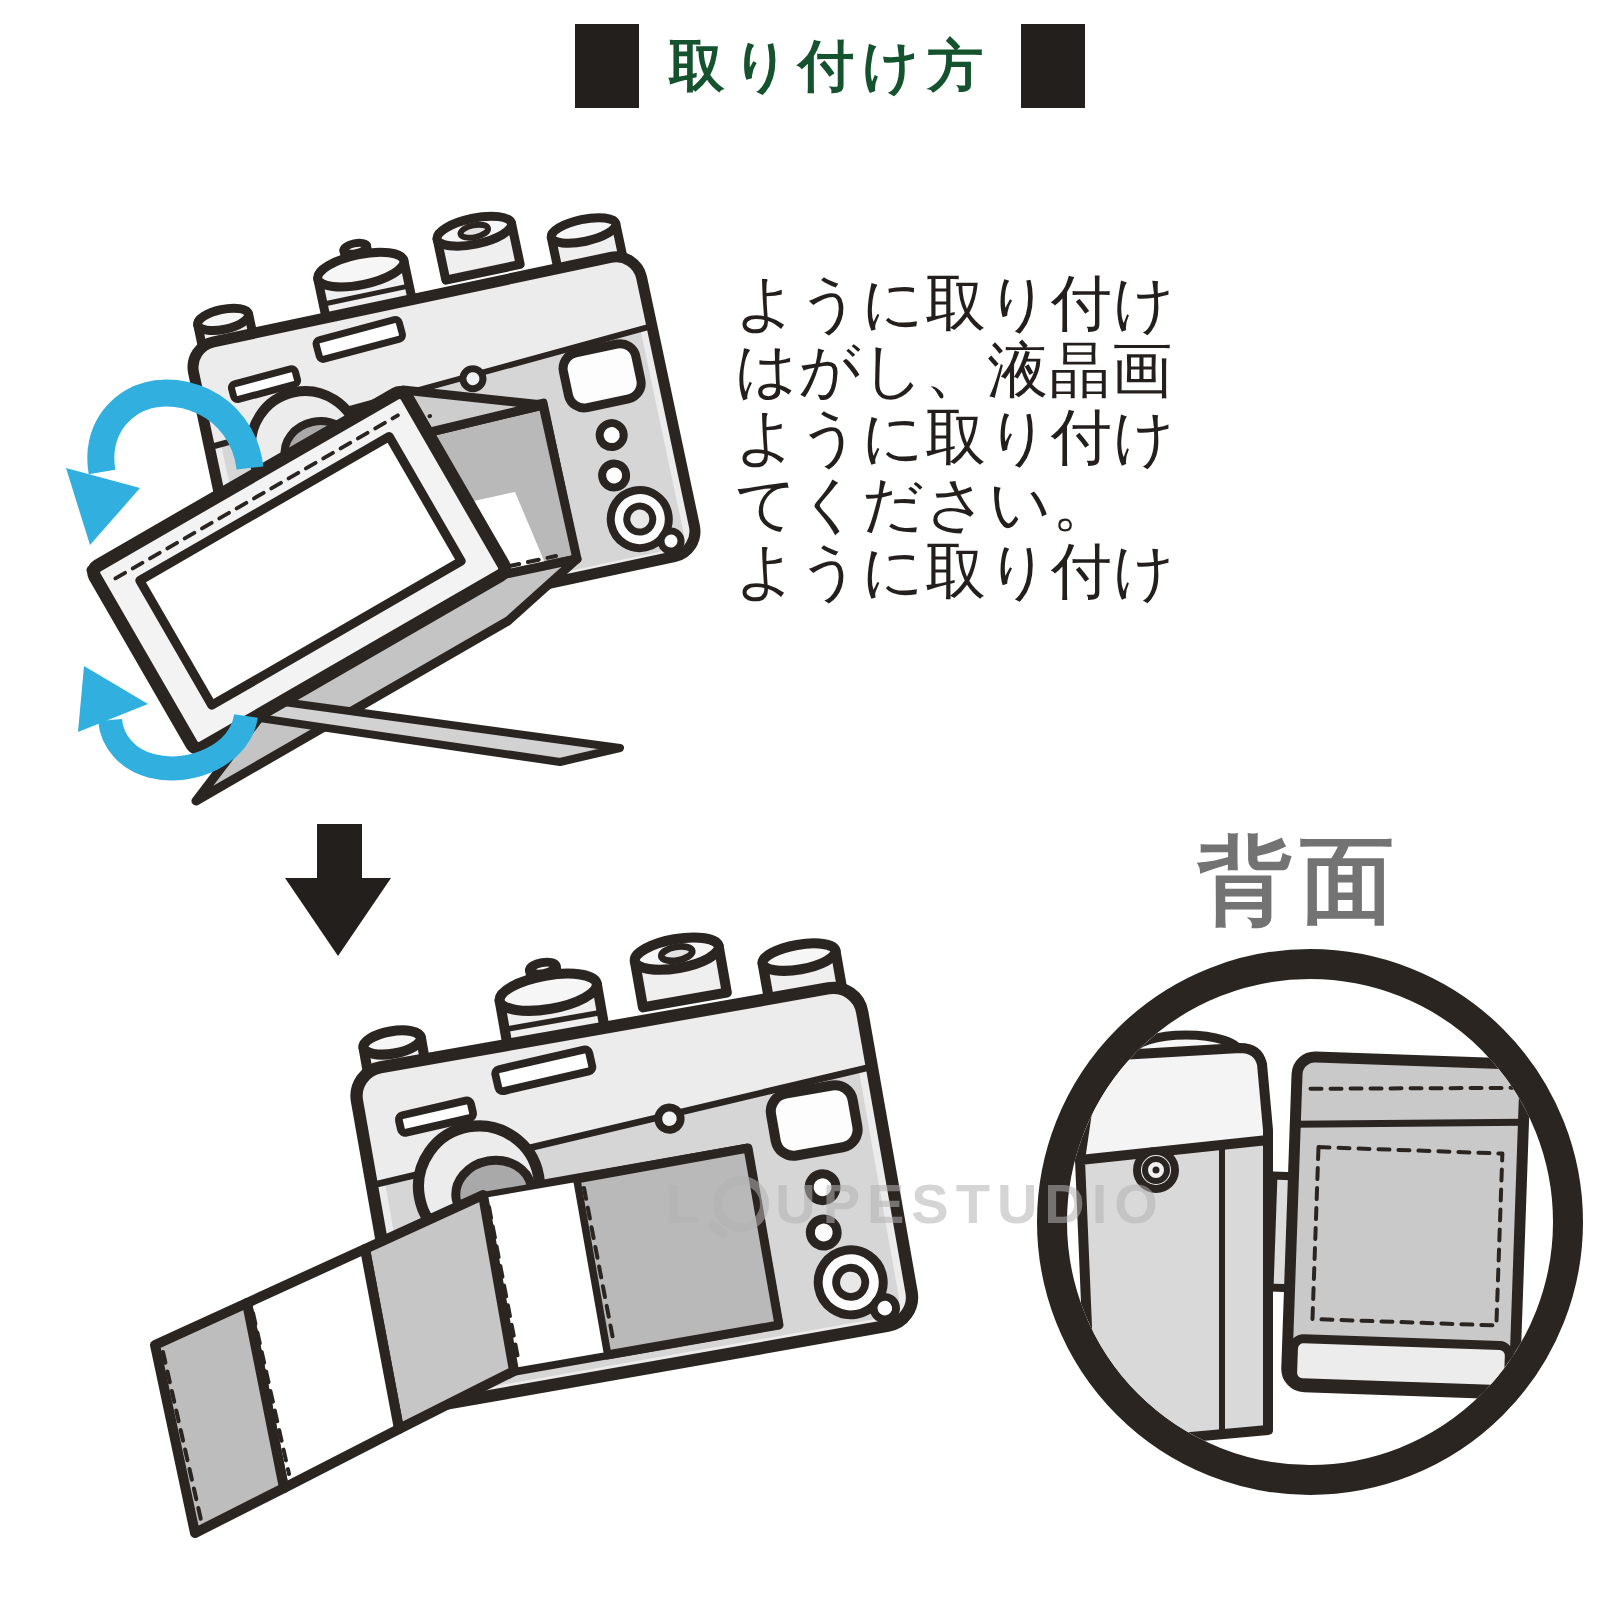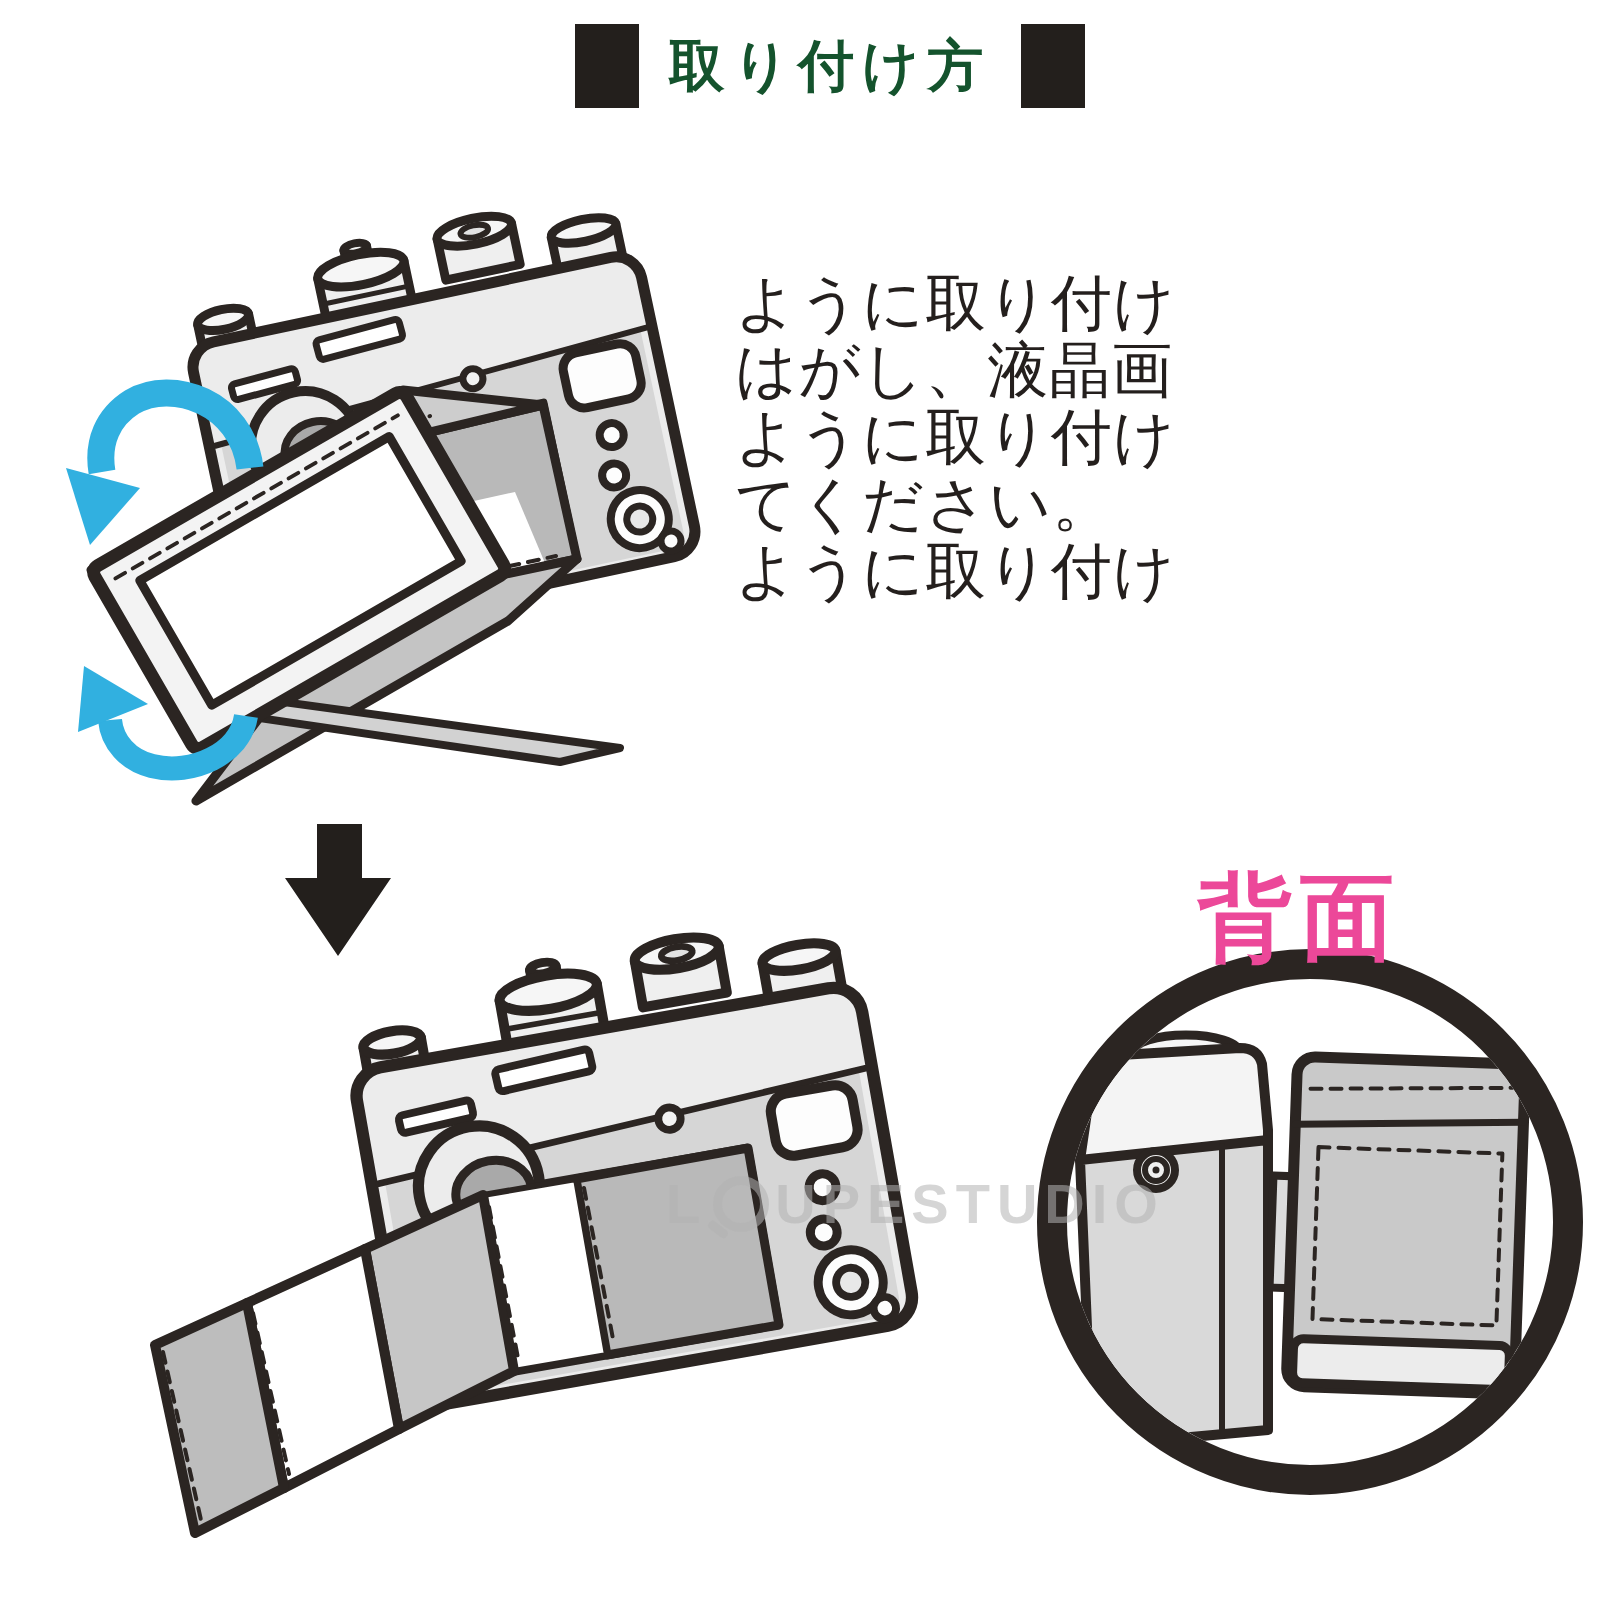--- a/index.html
+++ b/index.html
@@ -16,21 +16,21 @@
   .title-text{
     font-size:56px;font-weight:800;color:#14532d;letter-spacing:8px;line-height:1;
   }
   .instruction{
     position:absolute;left:735px;top:270px;width:460px;
     font-size:61px;line-height:67px;font-weight:500;color:#241f1d;letter-spacing:1px;
     white-space:nowrap;
   }
   .back-label{
     position:absolute;left:1198px;top:834px;
-    font-size:94px;font-weight:800;color:#ec4899;letter-spacing:8px;line-height:1;margin-top:37px;
+    font-size:94px;font-weight:800;color:#737373;letter-spacing:8px;line-height:1;
   }
   .illu{position:absolute;left:0;top:0;}
   .watermark{
     position:absolute;left:666px;top:1172px;height:62px;
     display:flex;align-items:center;
     font-size:56px;font-weight:700;letter-spacing:7px;
     color:rgba(178,178,178,0.55);z-index:5;white-space:nowrap;
   }
   .wm-o{
     display:inline-block;width:38px;height:38px;

